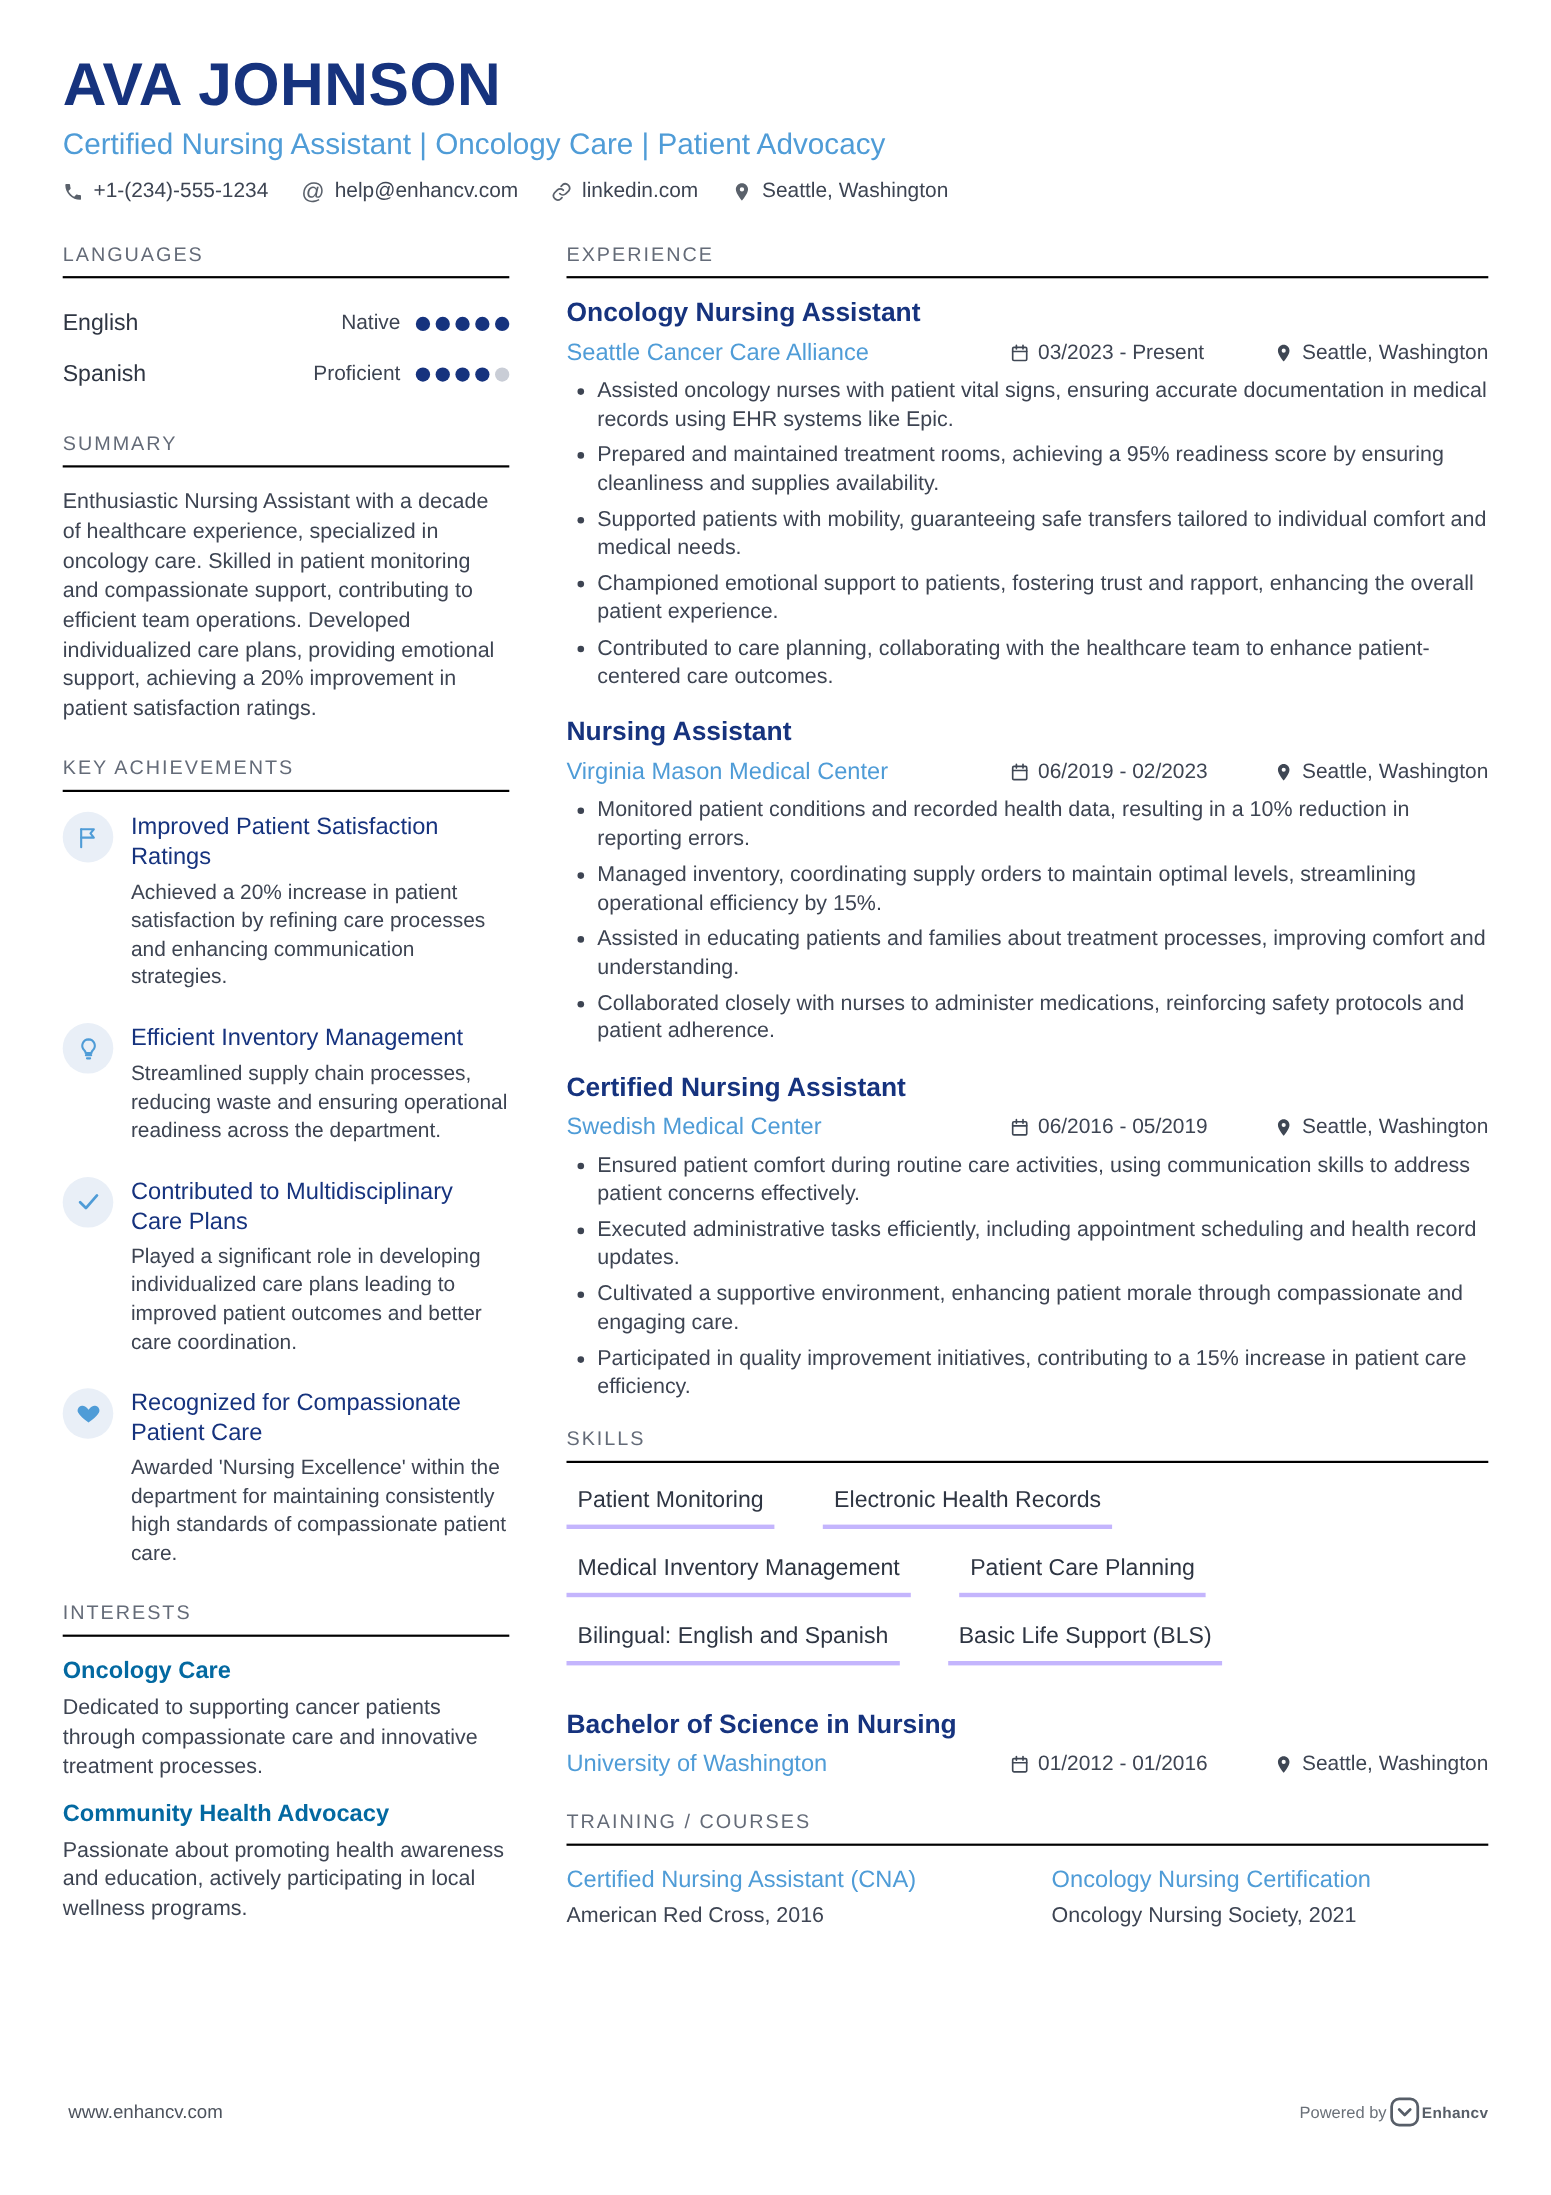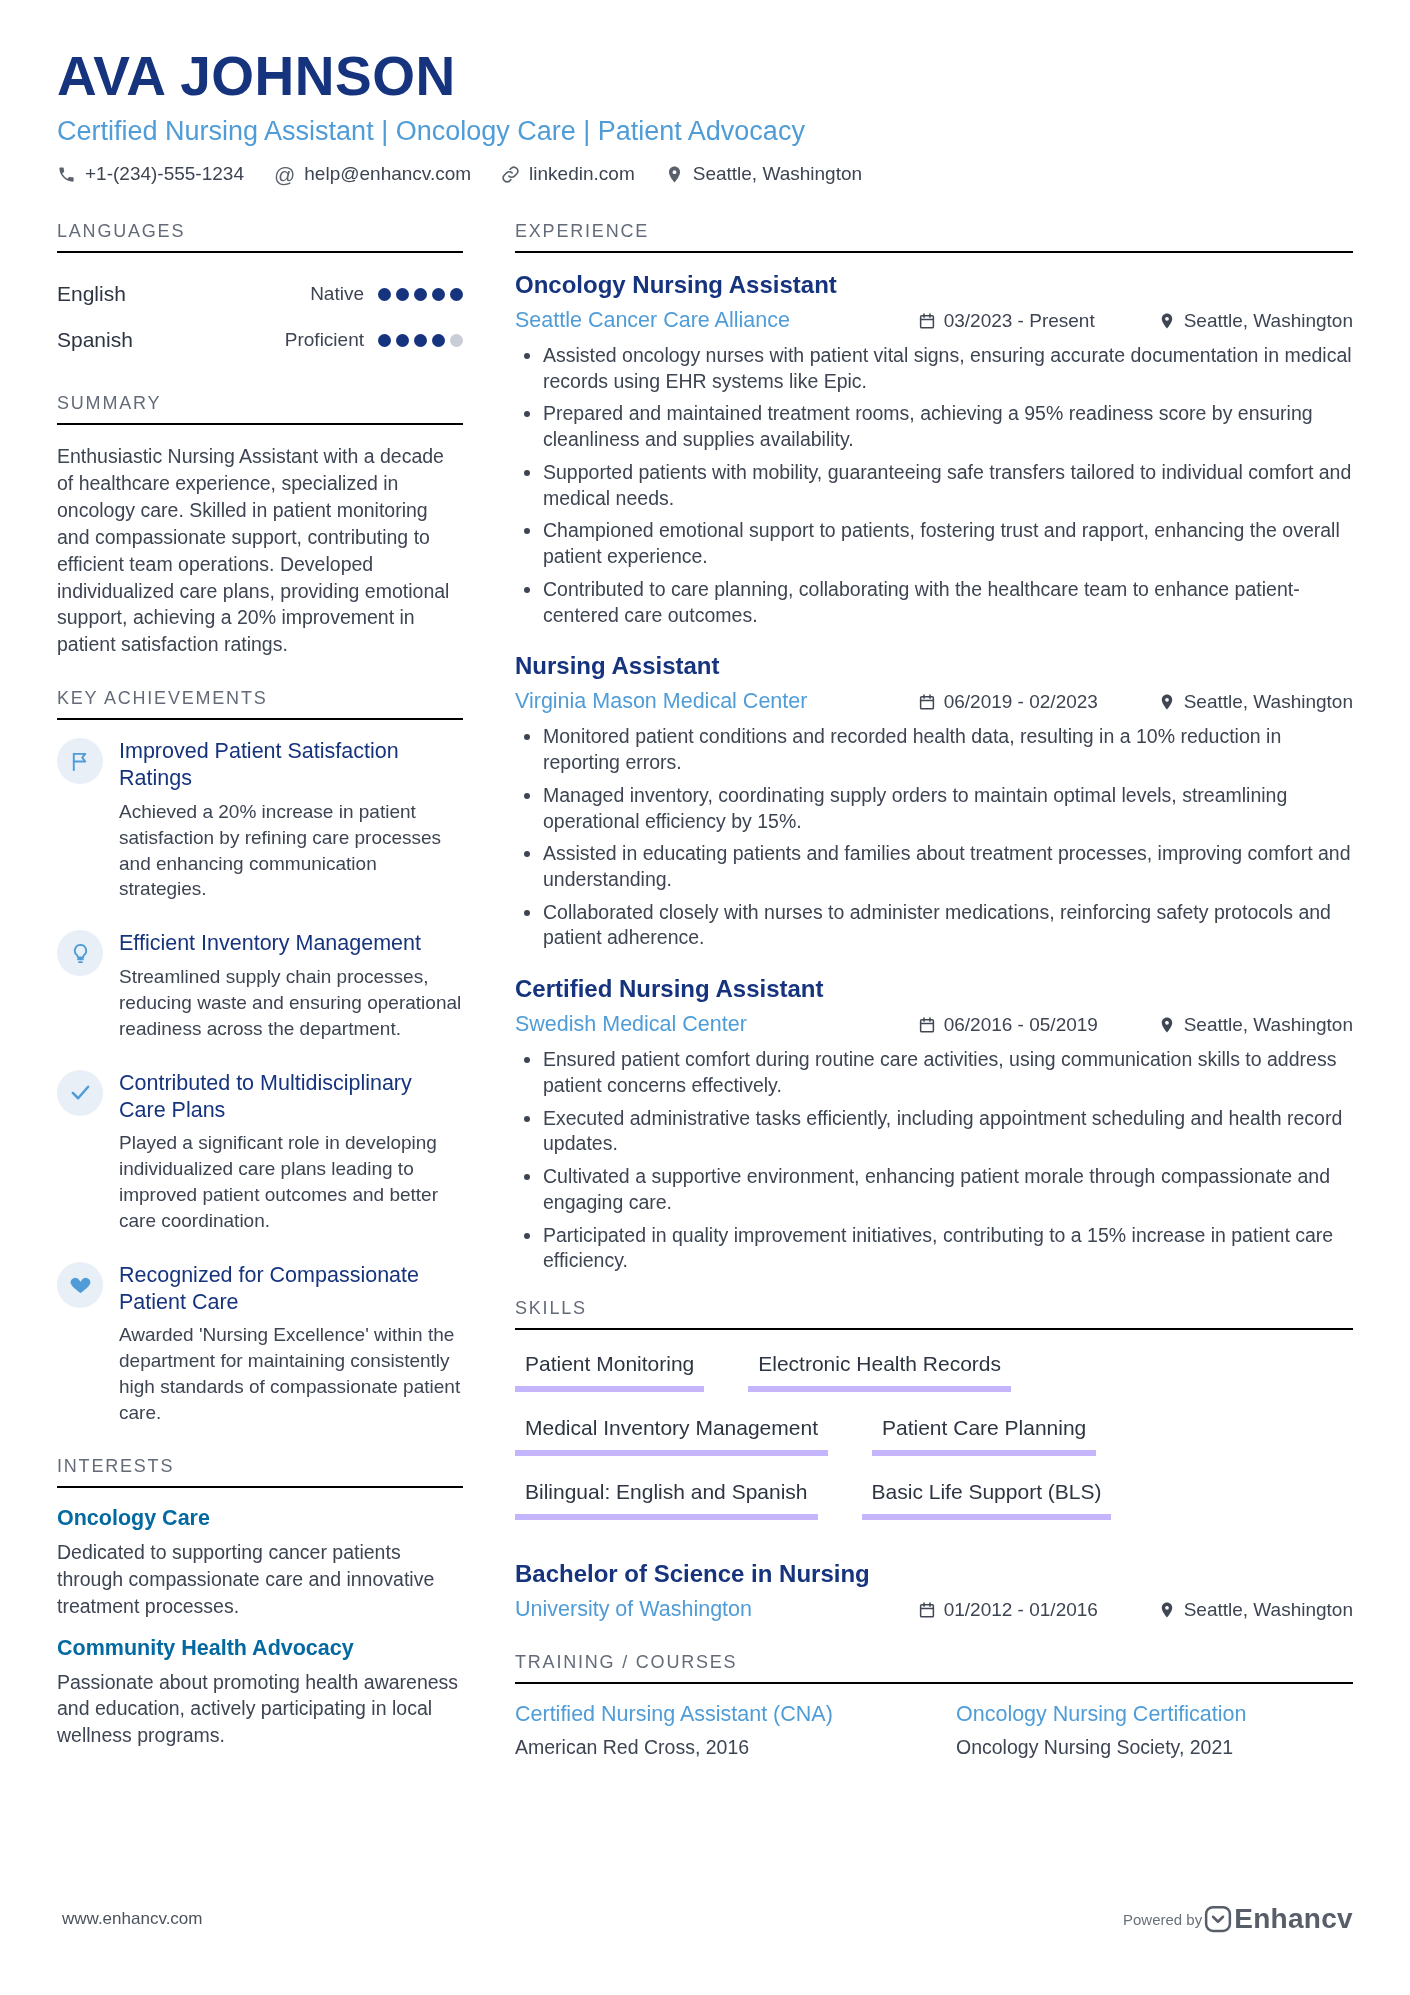--- a/index.html
+++ b/index.html
@@ -66,40 +66,40 @@
   .meta { display:flex; align-items:center; }
   .company { flex:1; font-size:21.5px; color:#4f9cd7; }
   .m-group { display:flex; align-items:center; gap:8px; font-size:19px; color:#3d4452; white-space:nowrap; }
   .m-date { width:240px; flex:0 0 240px; }
   .m-group svg { width:18px; height:18px; color:#3f4754; display:block; }
   ul.bullets { margin-top:10px; padding-left:28px; }
   ul.bullets li { font-size:19.5px; line-height:1.32; margin-bottom:7px; color:#3d4452; }
 
   
   .skills { display:flex; flex-wrap:wrap; gap:24px 44px; padding-top:4px; }
-  .skill { font-size:21px; color:#2e3542; padding:0 10px 10px 10px; border-bottom:6px solid #c4b5fd; }
+  .skill { font-size:21px; color:#2e3542; padding:0 10px 10px 10px; border-bottom:4px solid #c4b5fd; }
 
   
   .degree { font-size:24px; font-weight:700; color:#16337e; margin-bottom:9px; }
 
   
   .courses { display:grid; grid-template-columns:1fr 1fr; column-gap:44px; }
   .course-title { font-size:21.5px; color:#4f9cd7; margin-bottom:9px; }
   .course-org { font-size:19.5px; color:#3d4452; }
 
   
   .footer {
     position:absolute; left:62px; right:57px; bottom:60px;
     display:flex; justify-content:space-between; align-items:center;
   }
   .site { font-size:17px; color:#4c525c; }
   .powered { display:flex; align-items:center; gap:1px; }
   .powered-label { font-size:15px; color:#6a7078; }
   .logo-mark svg { width:30px; height:30px; display:block; color:#575e68; }
-  .brand { font-size:28px; color:#575e68; font-weight:600; letter-spacing:.3px; }
+  .brand { font-size:14px; color:#575e68; font-weight:600; letter-spacing:.3px; }
 </style>
 </head>
 <body>
 
 <div class="page">
 
   <header>
     <h1 class="name">AVA JOHNSON</h1>
     <div class="subtitle">Certified Nursing Assistant | Oncology Care | Patient Advocacy</div>
     <div class="contact">

